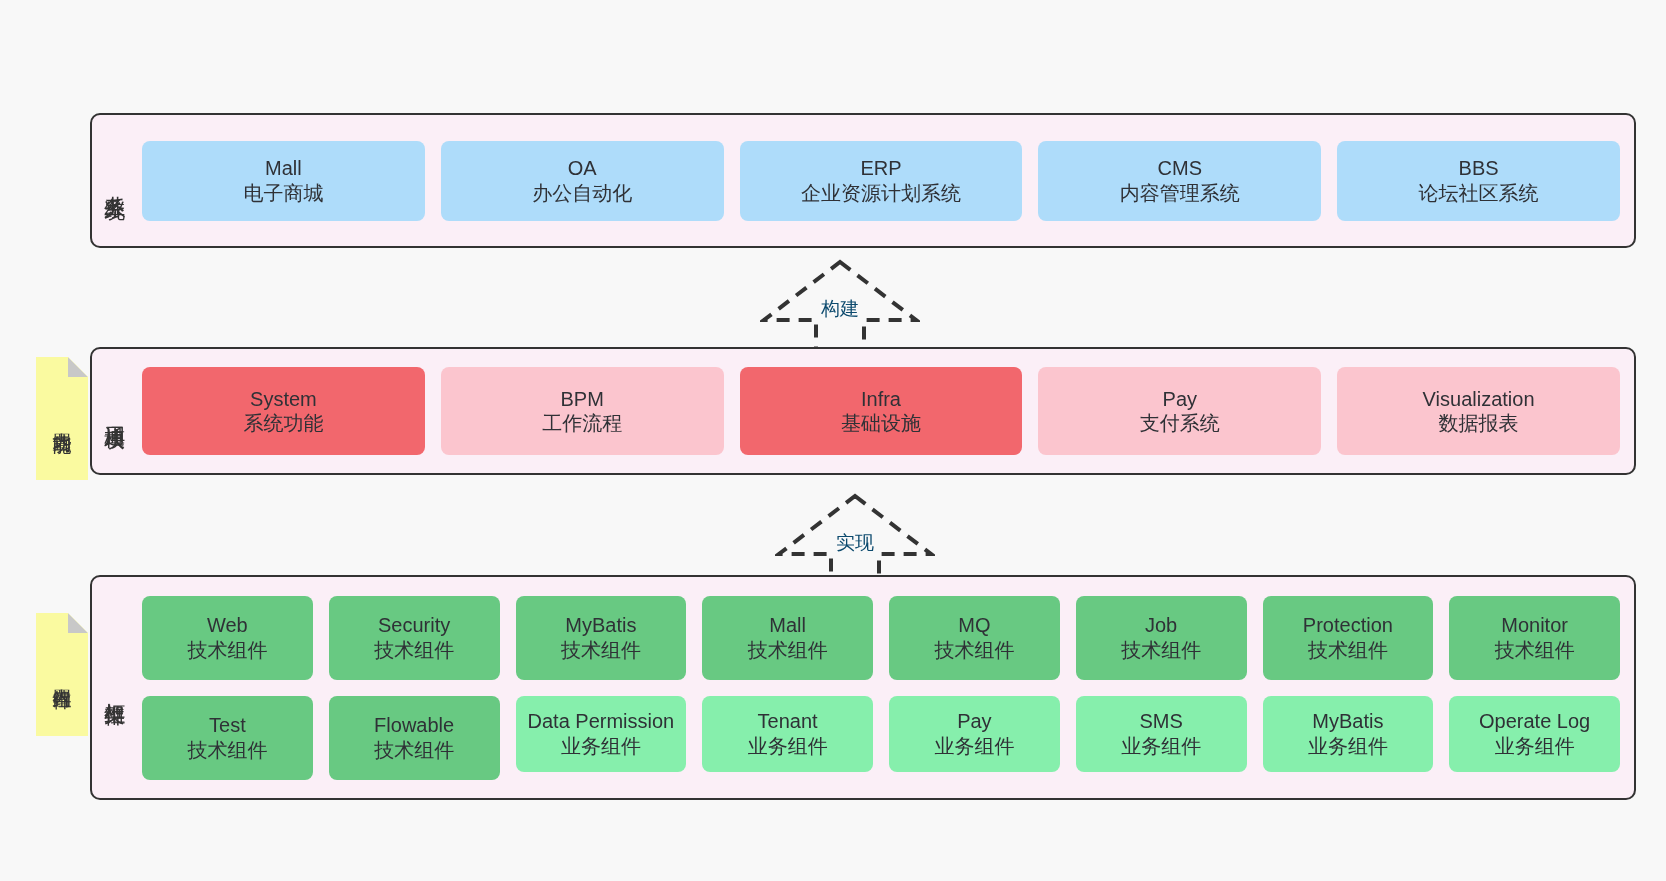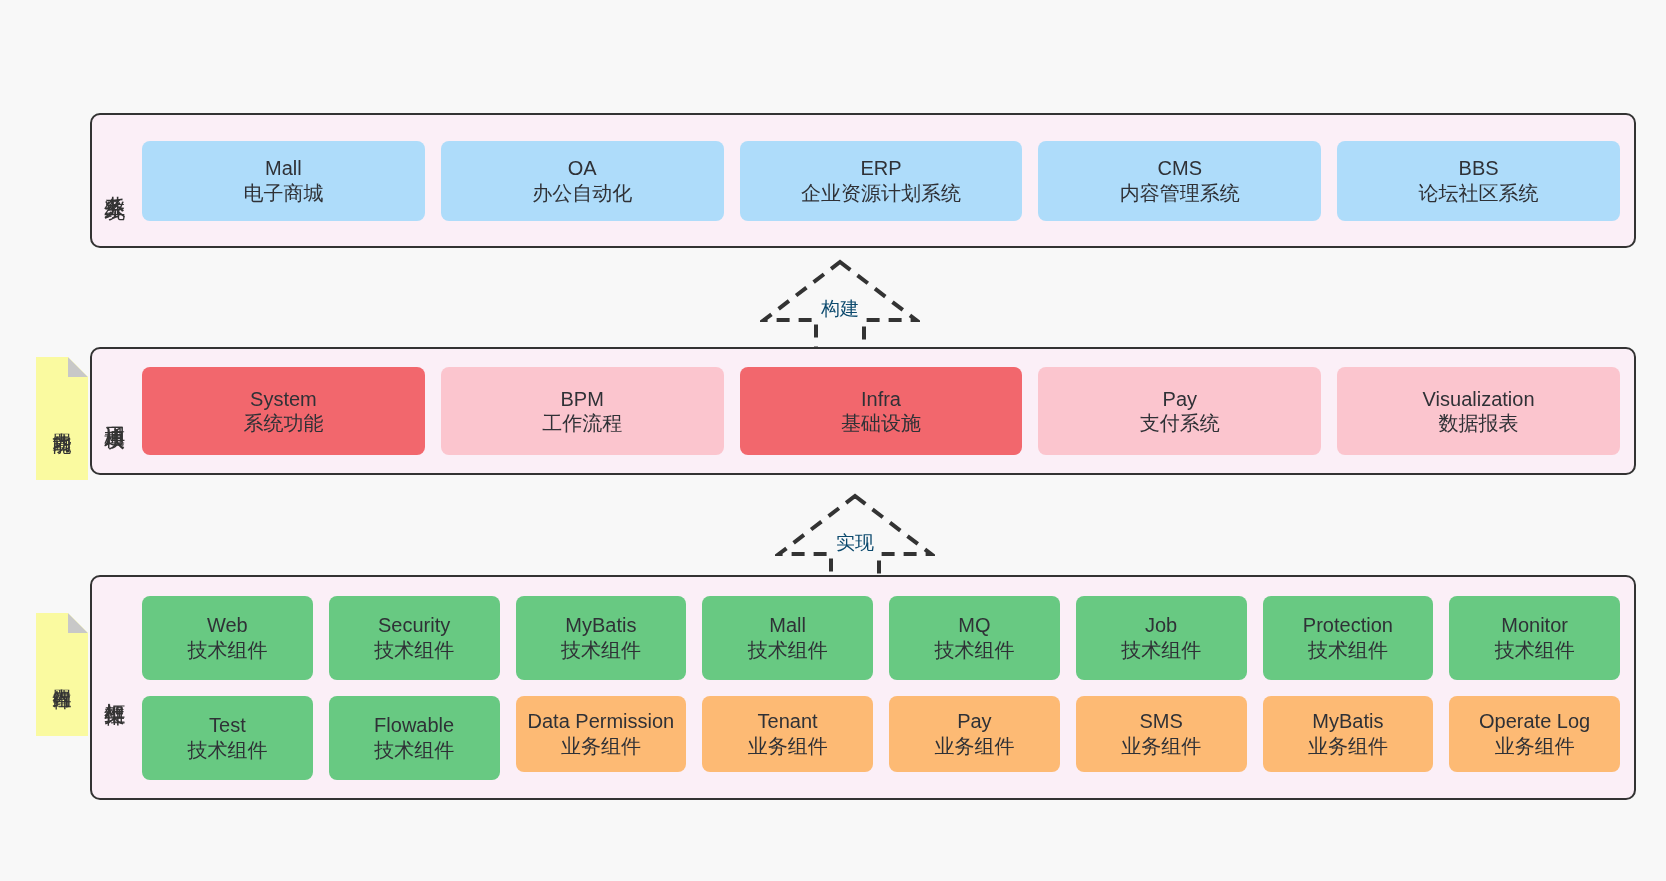--- a/index.html
+++ b/index.html
@@ -78,21 +78,21 @@
     box-sizing: border-box;
     user-select: none;
   }
   .card .t-en { display: block; }
   .card .t-cn { display: block; }
 
   .card.blue        { background: #aedcfa; height: 80px; }
   .card.red         { background: #f2676d; height: 88px; }
   .card.pink        { background: #fbc5ce; height: 88px; }
   .card.green       { background: #68c982; height: 84px; }
-  .card.green-light { background: #fdba74; height: 76px; }
+  .card.green-light { background: #86efac; height: 76px; }
 
   
   #layer-business  { left: 90px;  top: 113px; width: 1546px; height: 135px; }
   #layer-modules   { left: 90px;  top: 347px; width: 1546px; height: 128px; }
   #layer-framework { left: 90px;  top: 575px; width: 1546px; height: 225px; }
 
   
   .note {
     position: absolute;
     width: 52px;

